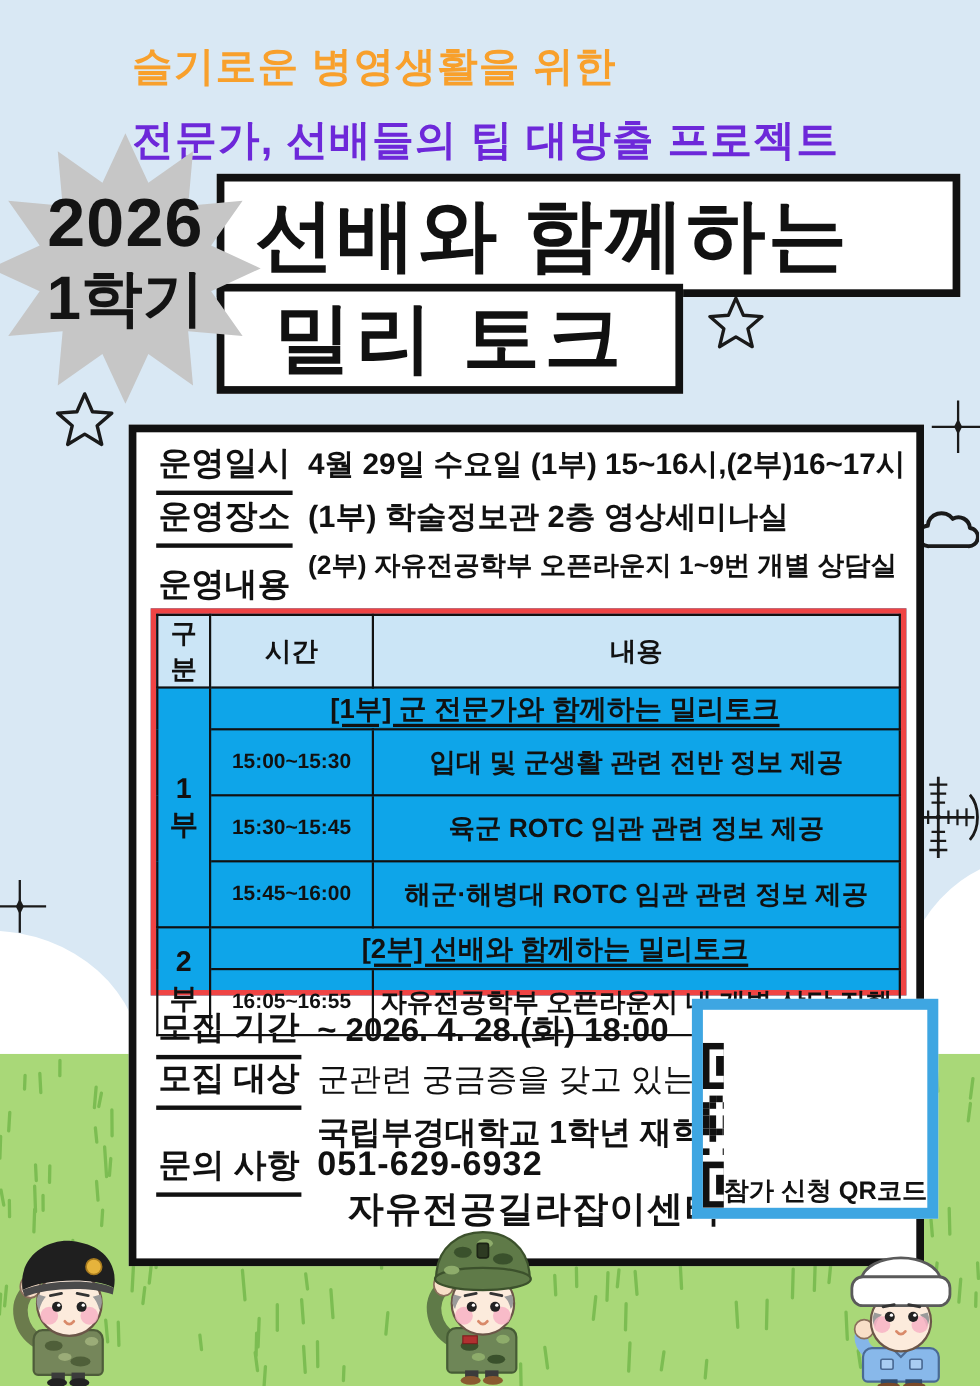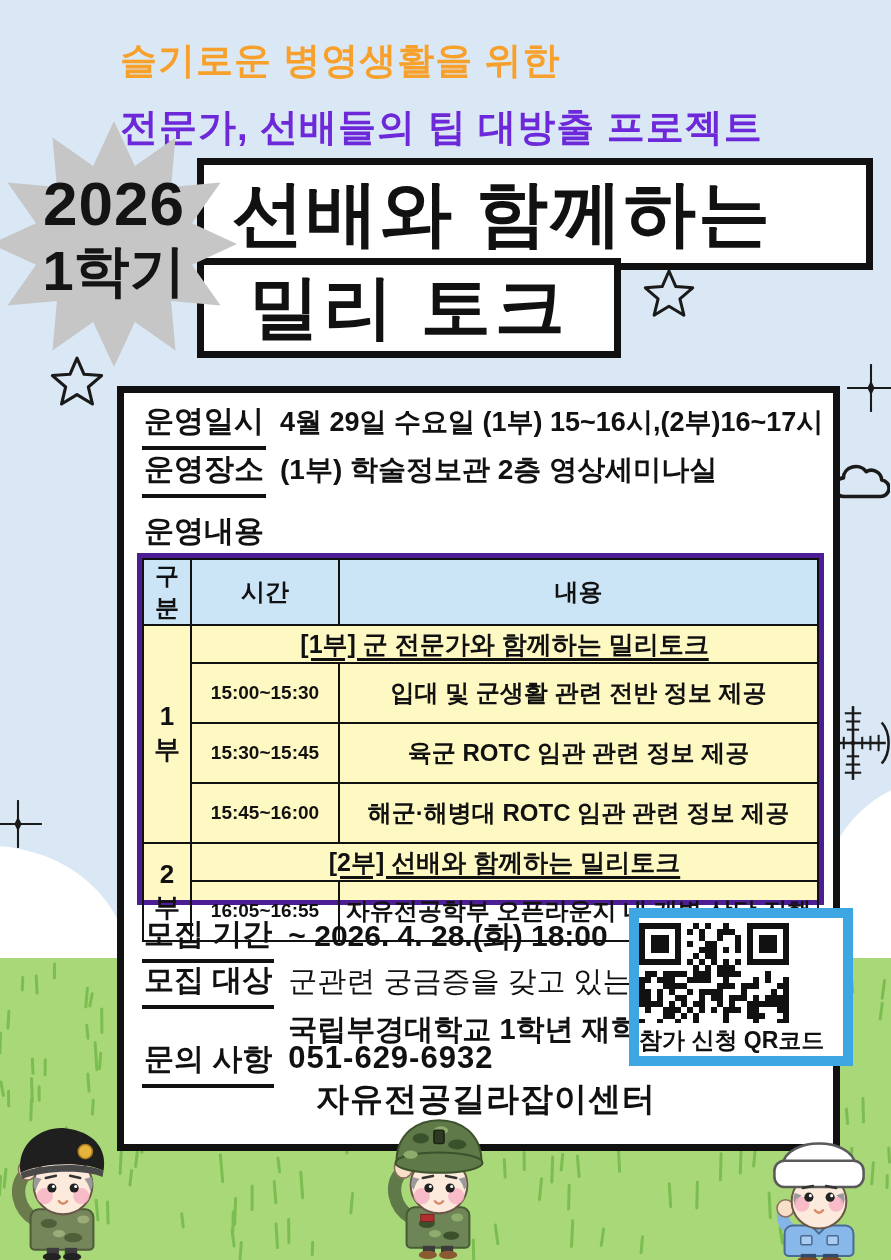--- a/index.html
+++ b/index.html
@@ -34,21 +34,21 @@
   .info-label{display:inline-block;font-size:30px;font-weight:900;border-bottom:4px solid #111;padding:0 2px 4px 2px;white-space:nowrap;}
   .val{font-size:27px;font-weight:700;white-space:nowrap;}
   .row{position:absolute;display:flex;align-items:flex-start;gap:14px;}
   .row-schedule{left:18px;top:8px;}
   .row-schedule .val{margin-top:3px;font-size:27px;}
   .row-venue{left:18px;top:56px;}
   .row-venue .lines .v1{font-size:28px;font-weight:700;margin-top:2px;}
   .row-venue .lines .v2{font-size:24px;font-weight:700;margin-top:9px;}
   .row-contentlbl{left:18px;top:118px;align-items:center;}
   
-  .table-wrap{position:absolute;left:13px;top:160px;width:687px;height:352px;border:5px solid #4c1d95;background:#fef9c3;}
+  .table-wrap{position:absolute;left:13px;top:160px;width:687px;height:352px;border:5px solid #ef4444;background:#0ea5e9;}
   table.sched{border-collapse:collapse;width:100%;height:100%;table-layout:fixed;}
   table.sched th,table.sched td{border:2px solid #111;padding:0 4px;text-align:center;vertical-align:middle;}
   table.sched thead tr{height:36px;}
   table.sched thead th{background:#CBE5F6;font-size:24px;font-weight:800;}
   tr.section-row{height:38px;}
   tr.data-row{height:60px;}
   td.part-cell{font-size:26px;font-weight:800;width:48px;}
   col.c-part{width:48px;} col.c-time{width:148px;}
   .section-title{font-size:25px;font-weight:800;text-decoration:underline;text-underline-offset:5px;text-decoration-thickness:2.5px;}
   td.time-cell{font-size:19px;font-weight:600;}
@@ -56,21 +56,21 @@
   
   .row-period{left:18px;top:521px;}
   .row-period .val{font-size:30px;margin-top:2px;}
   .row-target{left:18px;top:567px;}
   .row-target .lines .v1{font-size:29px;font-weight:400;margin-top:2px;}
   .row-target .lines .v2{font-size:29px;font-weight:700;margin-top:8px;}
   .row-contact{left:18px;top:646px;}
   .row-contact .val{font-size:31px;margin-top:1px;letter-spacing:1px;}
   .org-line{position:absolute;left:192px;top:684px;font-size:33px;font-weight:900;letter-spacing:1px;}
   
-  .qr-box{position:absolute;left:505px;top:515px;width:224px;height:158px;background:#fff;border:10px solid #3EA6E2;display:flex;flex-direction:column;align-items:flex-start;z-index:3;}
+  .qr-box{position:absolute;left:505px;top:515px;width:224px;height:200px;background:#fff;border:10px solid #3EA6E2;display:flex;flex-direction:row;align-items:flex-end;z-index:3;}
   .qr-box svg{margin-top:5px;}
   .qr-caption{font-size:23px;font-weight:800;margin-top:2px;white-space:nowrap;}
   
   .char{position:absolute;z-index:4;}
   .char-army{left:-4px;top:1110px;}
   .char-marine{left:374px;top:1106px;}
   .char-sailor{left:746px;top:1108px;}
 </style>
 </head>
 <body>
@@ -322,20 +322,21 @@
 
     <div class="row row-schedule">
       <span class="info-label">운영일시</span>
       <span class="val">4월 29일 수요일 (1부) 15~16시,(2부)16~17시</span>
     </div>
 
     <div class="row row-venue">
       <span class="info-label">운영장소</span>
       <span class="lines">
         <div class="v1">(1부) 학술정보관 2층 영상세미나실</div>
+        <div class="v2">(2부) 자유전공학부 오픈라운지 1~9번 개별 상담실</div>
       </span>
     </div>
 
     <div class="row row-contentlbl">
       <span class="info-label">운영내용</span>
     </div>
 
     <div class="table-wrap">
       <table class="sched">
         <colgroup>

